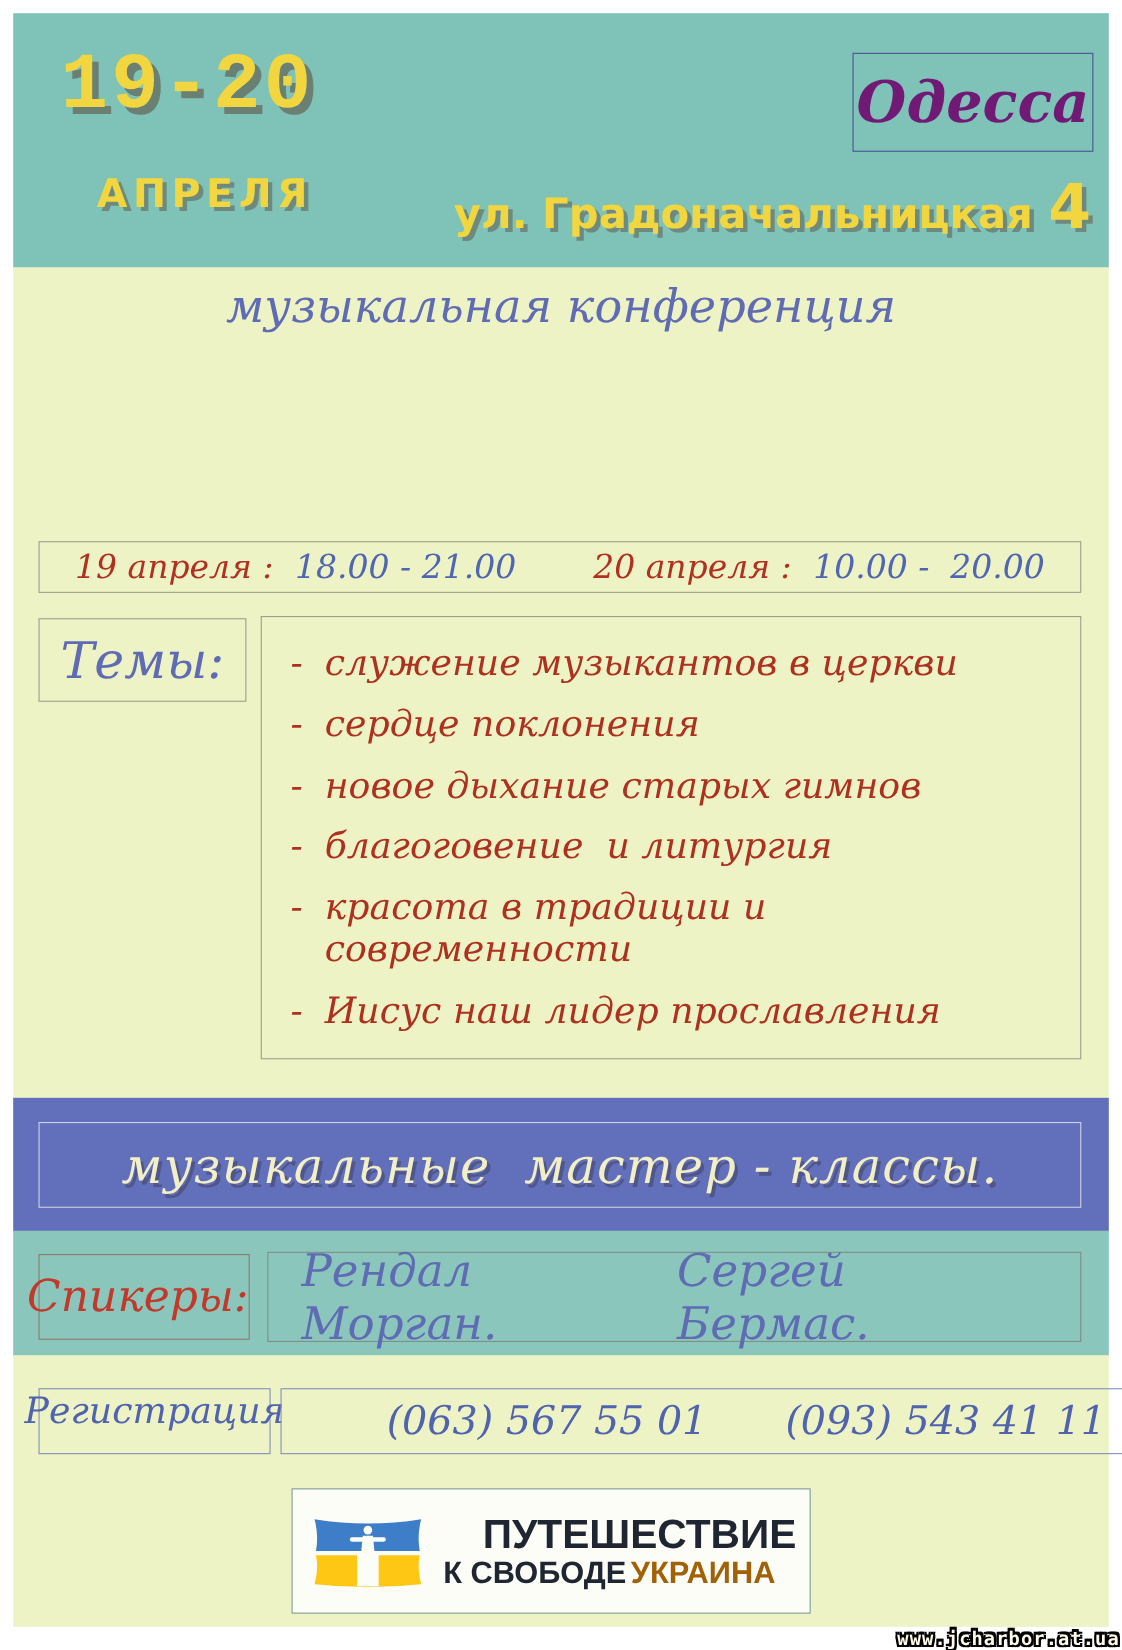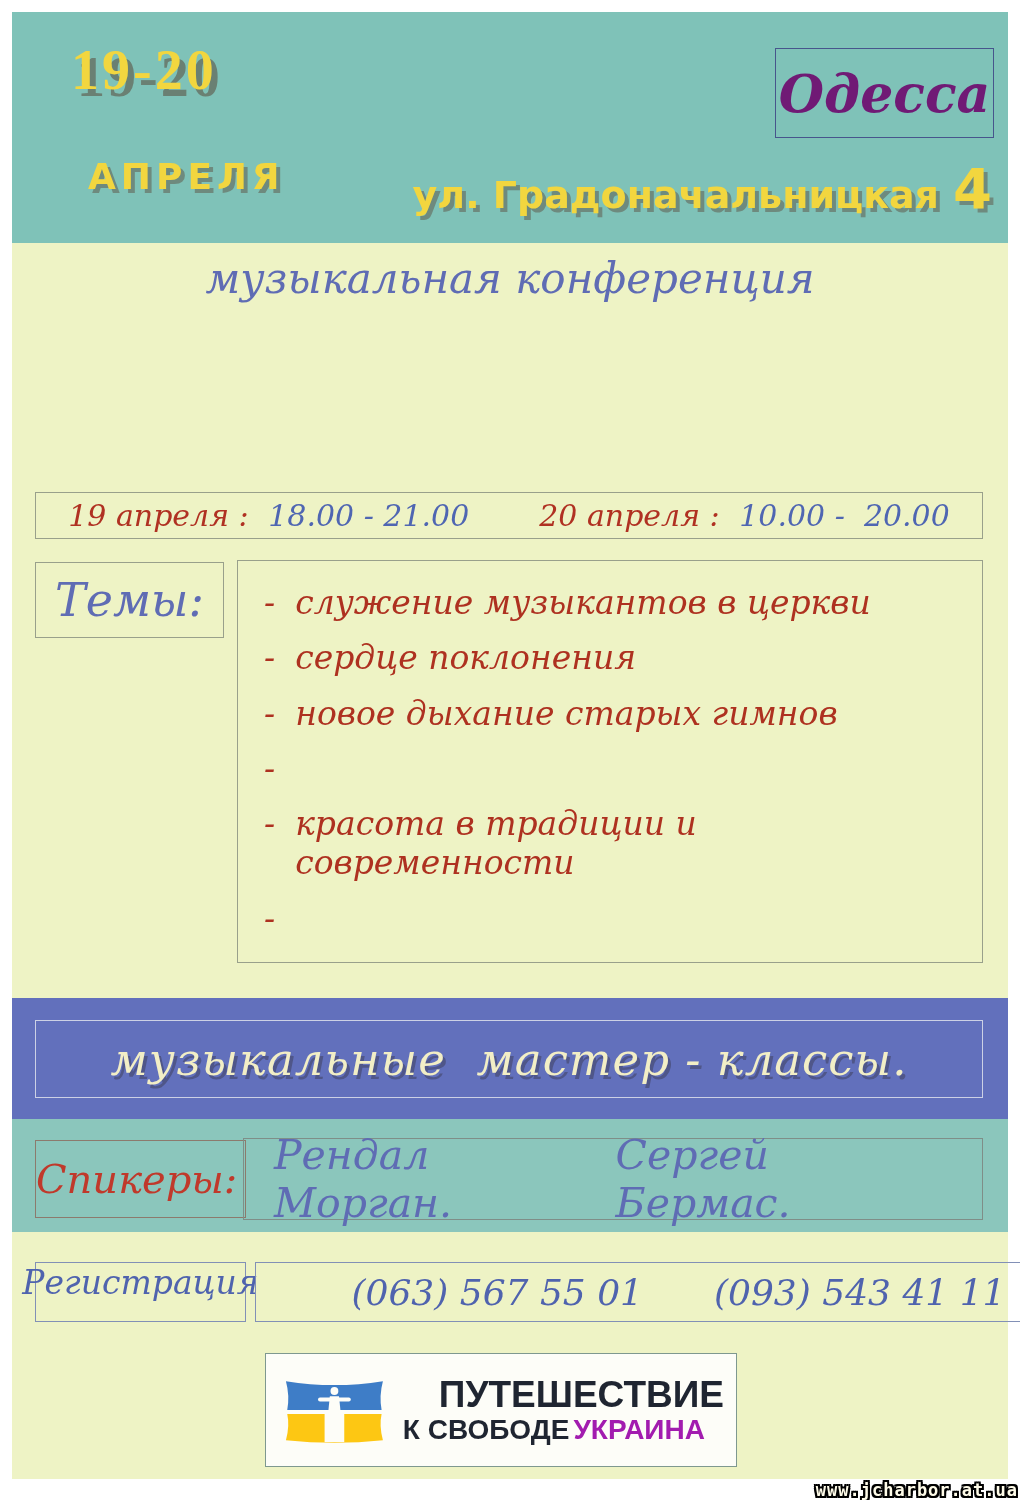--- a/index.html
+++ b/index.html
@@ -13,23 +13,23 @@
 
   
   .bg-yellow { left:12px; top:243px; width:996px; height:1236px; background:#eef3c5; }
   .band-top { left:12px; top:12px; width:996px; height:231px; background:#7fc2b8; }
   .band-red { left:12px; top:320px; width:996px; height:156px; background:#d32a20;
               display:flex; align-items:center; justify-content:center; }
   .band-purple { left:12px; top:998px; width:996px; height:121px; background:#6270bc; }
   .band-speakers { left:12px; top:1119px; width:996px; height:113px; background:#8bc6bc; }
 
   
-  .days { left:55px; top:42px; font-family:Liberation Serif, serif; font-weight:bold;
-          font-size:56px; line-height:1; color:#f2d63f; letter-spacing:3px;
-          text-shadow:6px 7px 0 rgba(96,92,78,.65);margin-left:16px; }
+  .days { left:55px; top:42px; font-family:Liberation Mono, monospace; font-weight:bold;
+          font-size:72px; line-height:1; color:#f2d63f; letter-spacing:3px;
+          text-shadow:6px 7px 0 rgba(96,92,78,.65); }
   .month { left:88px; top:156px; font-family:"DejaVu Sans", sans-serif; font-weight:bold;
            font-size:36px; color:#f2d63f; letter-spacing:5px;
            text-shadow:4px 4px 0 rgba(96,92,78,.55); }
   .city-box { left:775px; top:48px; width:219px; height:90px; border:1px solid #47558c;
               display:flex; align-items:center; justify-content:center; }
   .city { font-style:italic; font-weight:bold; font-size:52px; color:#701a75; }
   .address { left:330px; top:156px; width:662px; text-align:right;
              font-family:"DejaVu Sans", sans-serif; font-weight:bold; font-size:38px;
              color:#f2d63f; text-shadow:4px 4px 0 rgba(96,92,78,.55);
              display:flex; align-items:baseline; justify-content:flex-end; gap:14px; }
@@ -60,22 +60,22 @@
   .topic { font-style:italic; font-size:33px; color:#ae3120; display:flex; }
   .topic .bullet { margin-right:20px; }
 
   
   .master-box { left:23px; top:1020px; width:948px; height:78px; border:1px solid #ccd1e5;
                 display:flex; align-items:center; justify-content:center;
                 font-style:italic; font-size:45px; color:#f2eec6; letter-spacing:1px;
                 text-shadow:3px 4px 0 rgba(60,60,85,.5); }
 
   
-  .speakers-label-box { left:35px; top:1140px; width:211px; height:78px; border:1px solid #8c7a6d;
-                        display:flex; align-items:center; justify-content:flex-start;
+  .speakers-label-box { left:35px; top:1140px; width:192px; height:78px; border:1px solid #8c7a6d;
+                        display:flex; align-items:center; justify-content:flex-end;
                         font-style:italic; font-size:40px; color:#c0392b; }
   .speakers-names-box { left:243px; top:1138px; width:740px; height:82px; border:1px solid #7f8e88;
                         display:flex; align-items:center; justify-content:space-around;
                         padding:0 30px; font-style:italic; font-size:41px; color:#5f6cb4; }
 
   
   .reg-label-box { left:35px; top:1262px; width:211px; height:60px; border:1px solid #8290b6;
                    display:flex; align-items:flex-start; justify-content:center;
                    font-style:italic; font-size:33px; color:#4f63ae; }
   .reg-phones-box { left:255px; top:1262px; width:847px; height:60px; border:1px solid #8290b6;
@@ -84,21 +84,21 @@
 
   
   .logo-box { left:265px; top:1353px; width:472px; height:114px; background:#fdfdf8;
               border:1px solid #7e988f; display:flex; align-items:center;
               padding:8px 12px 8px 16px; gap:16px; }
   .logo-text { display:flex; flex-direction:column; justify-content:center; line-height:1.05;
                font-family:"Liberation Sans", sans-serif; font-weight:bold; }
   .logo-line1 { font-size:37px; color:#1f2531; letter-spacing:0px;margin-left:36px; }
   .logo-line2 { font-size:28px; display:flex; gap:4px; }
   .logo-line2 .navy { color:#1f2531; }
-  .logo-line2 .blue { color:#a21caf; }
+  .logo-line2 .blue { color:#a16207; }
 
   
   .watermark { right:2px; bottom:0px; font-family:"DejaVu Sans Mono", monospace;
                font-weight:bold; font-size:17px; color:#fffce9; letter-spacing:1px;
                text-shadow:-2px -2px 0 #000, 2px -2px 0 #000, -2px 2px 0 #000, 2px 2px 0 #000,
                            0 -2px 0 #000, 0 2px 0 #000, -2px 0 0 #000, 2px 0 0 #000; }
 </style>
 </head>
 <body>
 
@@ -142,27 +142,29 @@
     <div class="topic">
       <span class="bullet" data-bind="topics.bullet">-</span>
       <span data-bind="topics.items.1">сердце поклонения</span>
     </div>
     <div class="topic">
       <span class="bullet" data-bind="topics.bullet">-</span>
       <span data-bind="topics.items.2">новое дыхание старых гимнов</span>
     </div>
     <div class="topic">
       <span class="bullet" data-bind="topics.bullet">-</span>
+      <span data-bind="topics.items.3">благоговение  и литургия</span>
     </div>
     <div class="topic">
       <span class="bullet" data-bind="topics.bullet">-</span>
       <span data-bind="topics.items.4">красота в традиции и современности</span>
     </div>
     <div class="topic">
       <span class="bullet" data-bind="topics.bullet">-</span>
+      <span data-bind="topics.items.5">Иисус наш лидер прославления</span>
     </div>
   </div>
 
   <div class="abs band-purple">
     <div class="abs master-box" style="top:22px;">
       <span data-bind="masterclass.text">музыкальные  мастер - классы.</span>
     </div>
   </div>
 
   <div class="abs band-speakers"></div>

